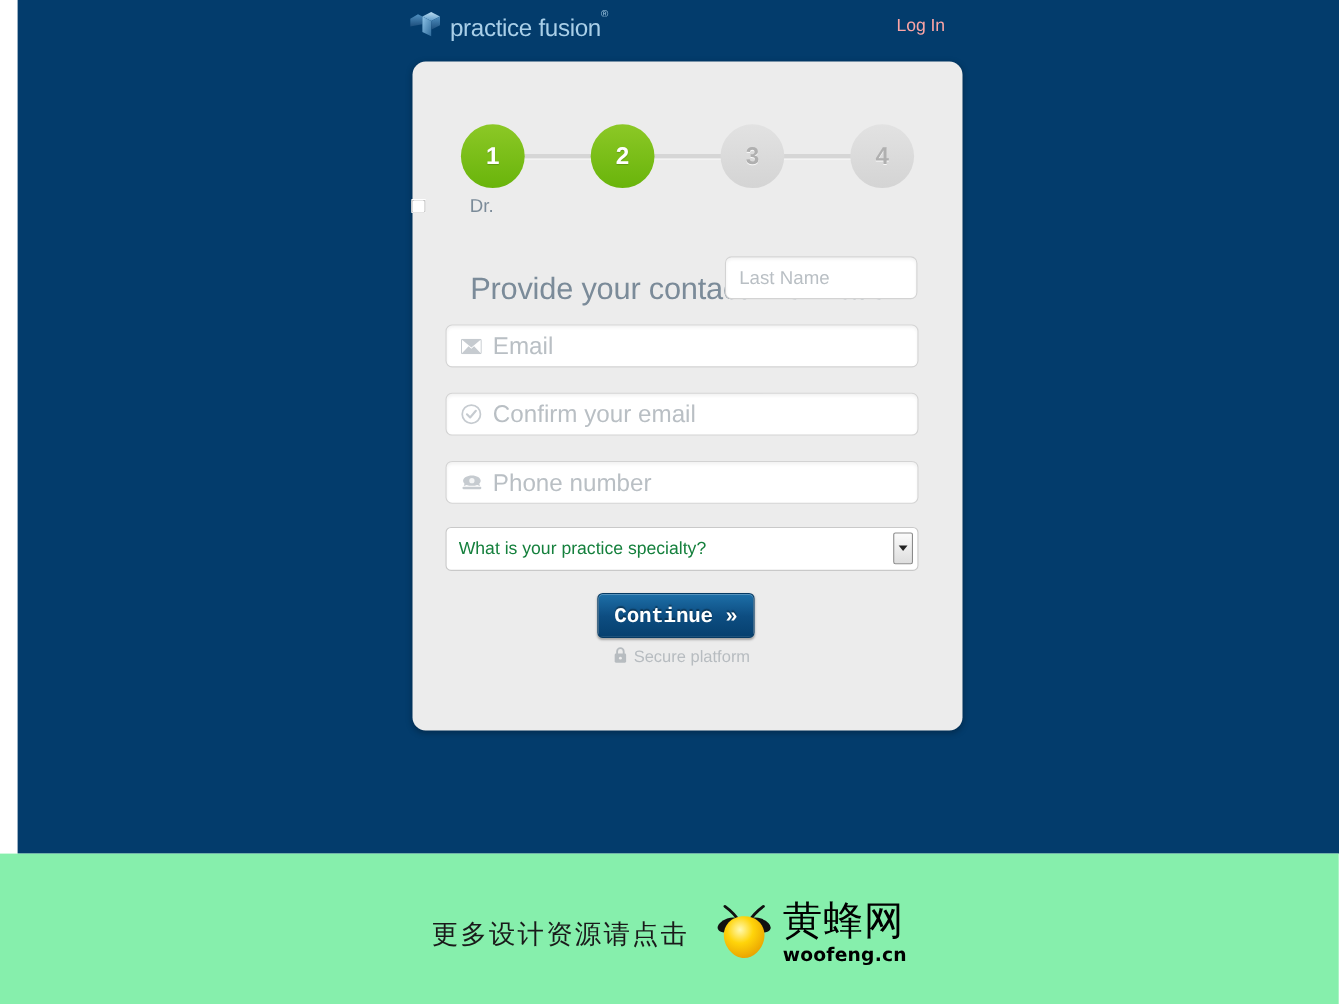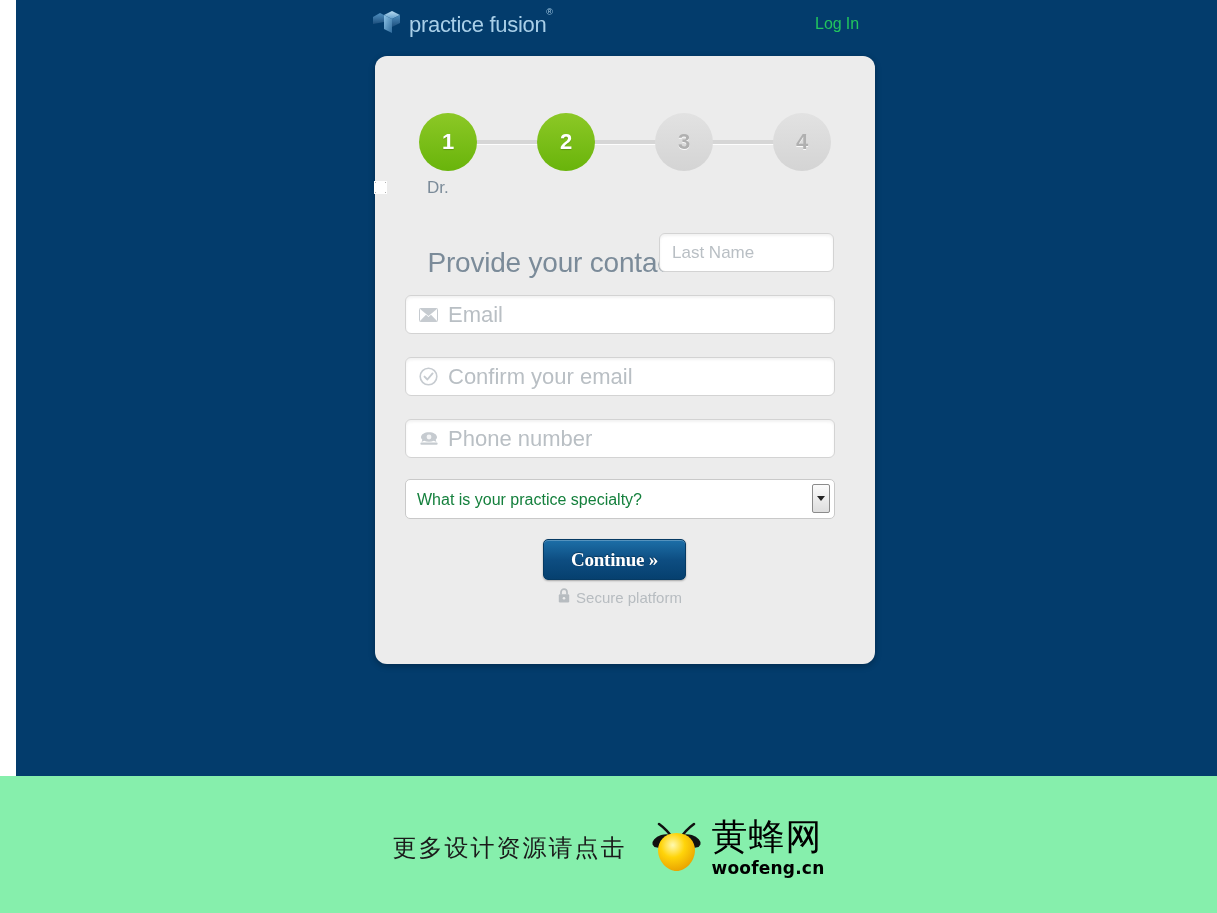--- a/index.html
+++ b/index.html
@@ -44,21 +44,21 @@
     top: 1px;
   }
   #brand .wordmark sup {
     font-size: 9px;
     top: -9px;
     position: relative;
   }
   #login-link {
     position: absolute;
     right: 374px; top: 15px;
-    color: #22c55e;
+    color: #fca5a5;
     font-size: 16px;
     text-decoration: none;
     font-weight: 400;
     letter-spacing: -0.1px;
   }
 
   
   #card {
     position: absolute;
     left: 359px; top: 56px;
@@ -221,21 +221,21 @@
 
   
   #continue-btn {
     position: absolute;
     left: 527px; top: 539px;
     width: 143px; height: 41px;
     background: linear-gradient(180deg, #1d6fa8 0%, #0d4d81 52%, #06406f 100%);
     border: 1px solid #063a63;
     border-radius: 5px;
     color: #ffffff;
-    font-family: Liberation Serif, serif;
+    font-family: Liberation Mono, monospace;
     font-size: 19px;
     font-weight: bold;
     letter-spacing: -0.2px;
     text-shadow: 0 -1px 1px rgba(0,0,0,0.35);
     box-shadow: 0 1px 2px rgba(0,0,0,0.3), inset 0 1px 0 rgba(255,255,255,0.25);
     cursor: pointer;
   }
 
   #secure {
     position: absolute;

